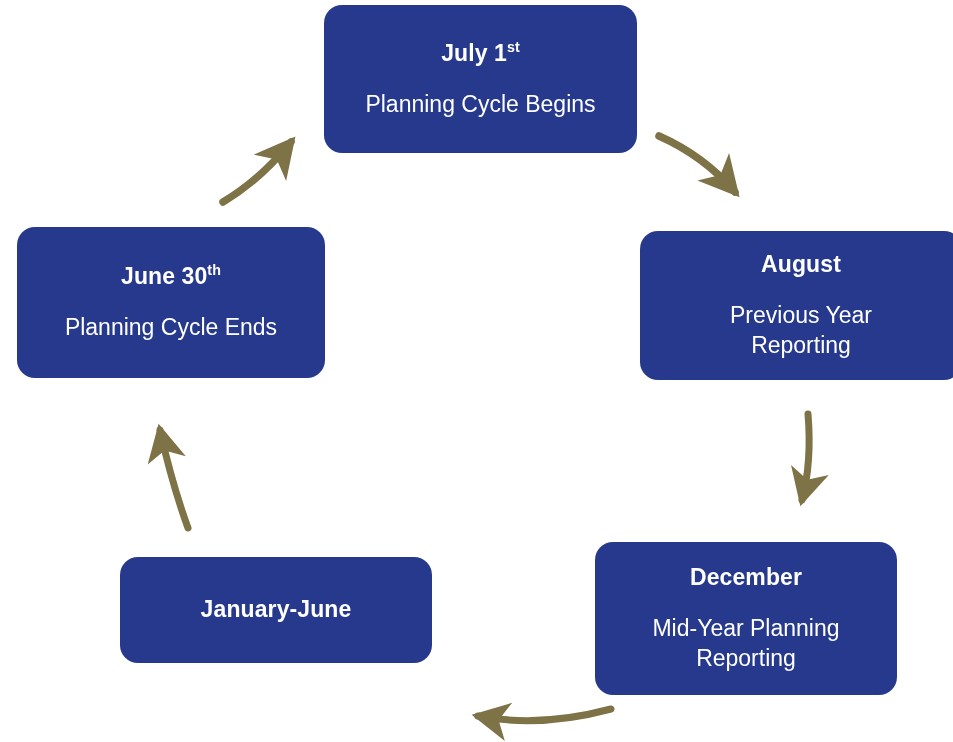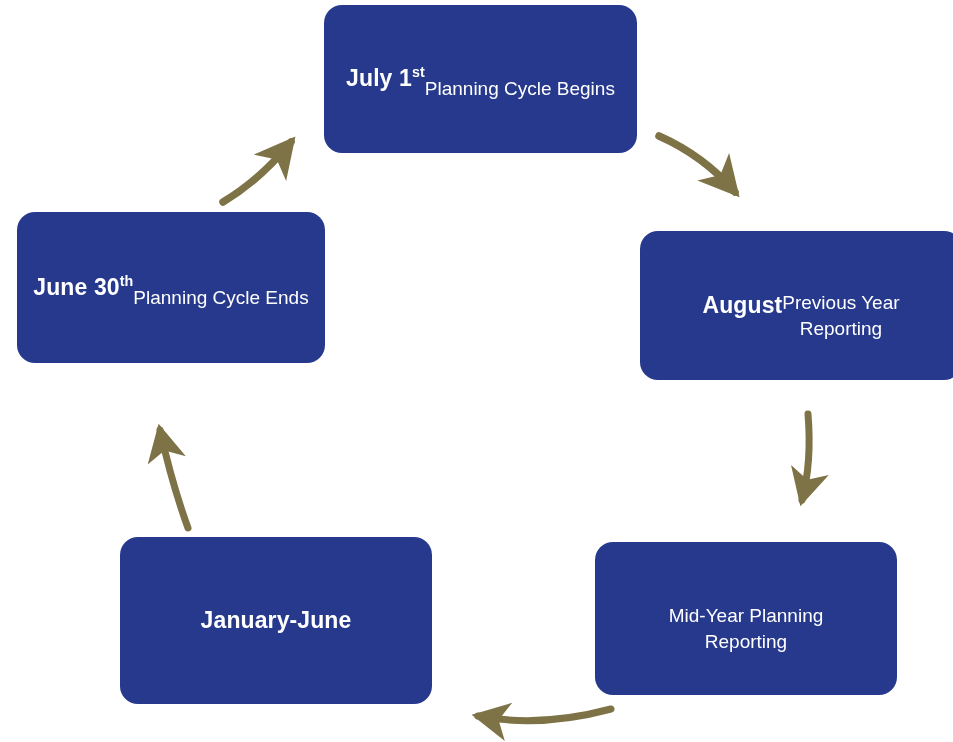--- a/index.html
+++ b/index.html
@@ -16,52 +16,51 @@
     height: 742px;
     background: #ffffff;
     overflow: hidden;
   }
   .node {
     position: absolute;
     box-sizing: border-box;
     background: #26398c;
     border-radius: 18px;
     display: flex;
-    flex-direction: row;
-    align-items: center;
+    flex-direction: column;
     justify-content: center;
     color: #ffffff;
     text-align: center;
     padding: 6px 10px;
   }
   .node-title {
     font-weight: bold;
     font-size: 23px;
     line-height: 1.30;
     letter-spacing: 0.1px;
     white-space: nowrap;
   }
   .node-title sup {
     font-size: 0.62em;
     vertical-align: super;
     line-height: 0;
   }
   .node-subtitle {
     font-weight: normal;
-    font-size: 19px;
+    font-size: 23px;
     line-height: 1.32;
     margin-top: 20px;
     white-space: pre-line;
   }
   
   #node-july      { left: 324px; top: 5px;   width: 313px; height: 148px; }
   #node-august    { left: 640px; top: 231px; width: 322px; height: 149px; }
   #node-december  { left: 595px; top: 542px; width: 302px; height: 153px; }
-  #node-janjune   { left: 120px; top: 537px; width: 312px; height: 167px; }
-  #node-june30    { left: 17px;  top: 212px; width: 308px; height: 151px; }
+  #node-janjune   { left: 120px; top: 557px; width: 312px; height: 106px; }
+  #node-june30    { left: 17px;  top: 227px; width: 308px; height: 151px; }
 
   #arrows {
     position: absolute;
     left: 0;
     top: 0;
     width: 953px;
     height: 742px;
     pointer-events: none;
   }
 </style>
@@ -103,20 +102,21 @@
     <div class="node-subtitle">Planning Cycle Begins</div>
   </div>
 
   <div class="node" id="node-august">
     <div class="node-title"><span>August</span><sup></sup></div>
     <div class="node-subtitle">Previous Year
 Reporting</div>
   </div>
 
   <div class="node" id="node-december">
+    <div class="node-title"><span>December</span><sup></sup></div>
     <div class="node-subtitle">Mid-Year Planning
 Reporting</div>
   </div>
 
   <div class="node" id="node-janjune">
     <div class="node-title"><span>January-June</span><sup></sup></div>
   </div>
 
   <div class="node" id="node-june30">
     <div class="node-title"><span>June 30</span><sup>th</sup></div>

